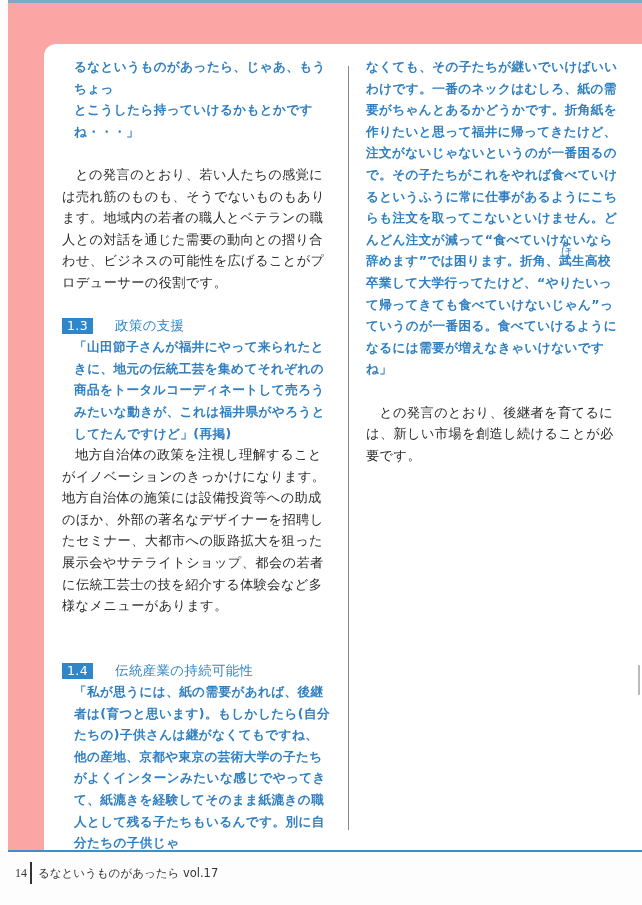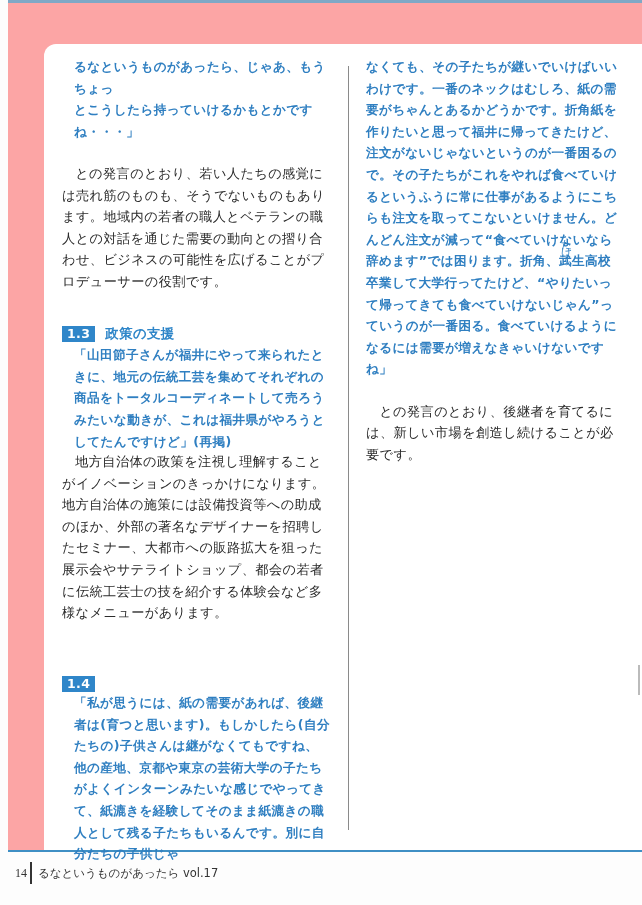--- a/index.html
+++ b/index.html
@@ -29,26 +29,26 @@
   .col-left { left: 18px; width: 268px; }
   .col-right { left: 322px; width: 254px; }
   .divider {
     position: absolute; left: 304px; top: 22px; width: 1px; height: 764px; background: #8a8a8a;
   }
   .quote {
     color: #2f7fc1; font-family: "DejaVu Sans", "Liberation Sans", sans-serif;
     font-weight: bold; font-size: 12.6px; padding-left: 12px; text-indent: 0;
   }
   .quote.first-indent { text-indent: -8px; }
-  .body-text { color: #2b2b2b; text-indent: 1em; font-family: Liberation Mono, monospace; }
+  .body-text { color: #2b2b2b; text-indent: 1em; }
   .para { margin: 0; }
   .gap { height: 21.6px; }
   .section-head {
-    display: flex; align-items: center; gap: 10px; margin-top: 8px;
-    font-family: "DejaVu Sans", "Liberation Sans", sans-serif; font-weight: bold;
+    display: flex; align-items: center; gap: 22px; margin-top: 0;
+    font-family: "DejaVu Sans", "Liberation Sans", sans-serif; font-weight: normal;
     color: #2f86c9; font-size: 13.4px; line-height: 21px;
   }
   .badge {
     background: #2f86c9; color: #ffffff; font-size: 12.5px; padding: 0 5px;
     line-height: 16px; height: 16px;
   }
   .ruby-wrap { position: relative; display: inline-block; }
   .ruby-text {
     position: absolute; top: -9px; left: 2px; font-size: 11px; line-height: 8px;
     font-weight: normal; letter-spacing: 1px;
@@ -89,20 +89,21 @@
         <span class="badge">1.3</span>
         <span>政策の支援</span>
       </div>
       <p class="para quote first-indent" style="padding-left:12px;text-indent:0;">「山田節子さんが福井にやって来られたときに、地元の伝統工芸を集めてそれぞれの商品をトータルコーディネートして売ろうみたいな動きが、これは福井県がやろうとしてたんですけど」(再掲)</p>
       <p class="para body-text">地方自治体の政策を注視し理解することがイノベーションのきっかけになります。地方自治体の施策には設備投資等への助成のほか、外部の著名なデザイナーを招聘したセミナー、大都市への販路拡大を狙った展示会やサテライトショップ、都会の若者に伝統工芸士の技を紹介する体験会など多様なメニューがあります。</p>
       <div class="gap"></div>
       <div class="gap"></div>
 
       <div class="section-head">
         <span class="badge">1.4</span>
+        <span>伝統産業の持続可能性</span>
       </div>
       <p class="para quote">「私が思うには、紙の需要があれば、後継者は(育つと思います)。もしかしたら(自分たちの)子供さんは継がなくてもですね、他の産地、京都や東京の芸術大学の子たちがよくインターンみたいな感じでやってきて、紙漉きを経験してそのまま紙漉きの職人として残る子たちもいるんです。別に自分たちの子供じゃ</p>
     </div>
 
     <div class="divider"></div>
 
     <div class="col col-right">
       <p class="para quote" style="padding-left:0;">
         <span>なくても、その子たちが継いでいけばいいわけです。一番のネックはむしろ、紙の需要がちゃんとあるかどうかです。折角紙を作りたいと思って福井に帰ってきたけど、注文がないじゃないというのが一番困るので。その子たちがこれをやれば食べていけるというふうに常に仕事があるようにこちらも注文を取ってこないといけません。どんどん注文が減って“食べていけないなら辞めます”では困ります。折角、</span><span class="ruby-wrap"><span class="ruby-text">たけふ</span><span>武生</span></span><span>高校卒業して大学行ってたけど、“やりたいって帰ってきても食べていけないじゃん”っていうのが一番困る。食べていけるようになるには需要が増えなきゃいけないですね」</span>
       </p>

